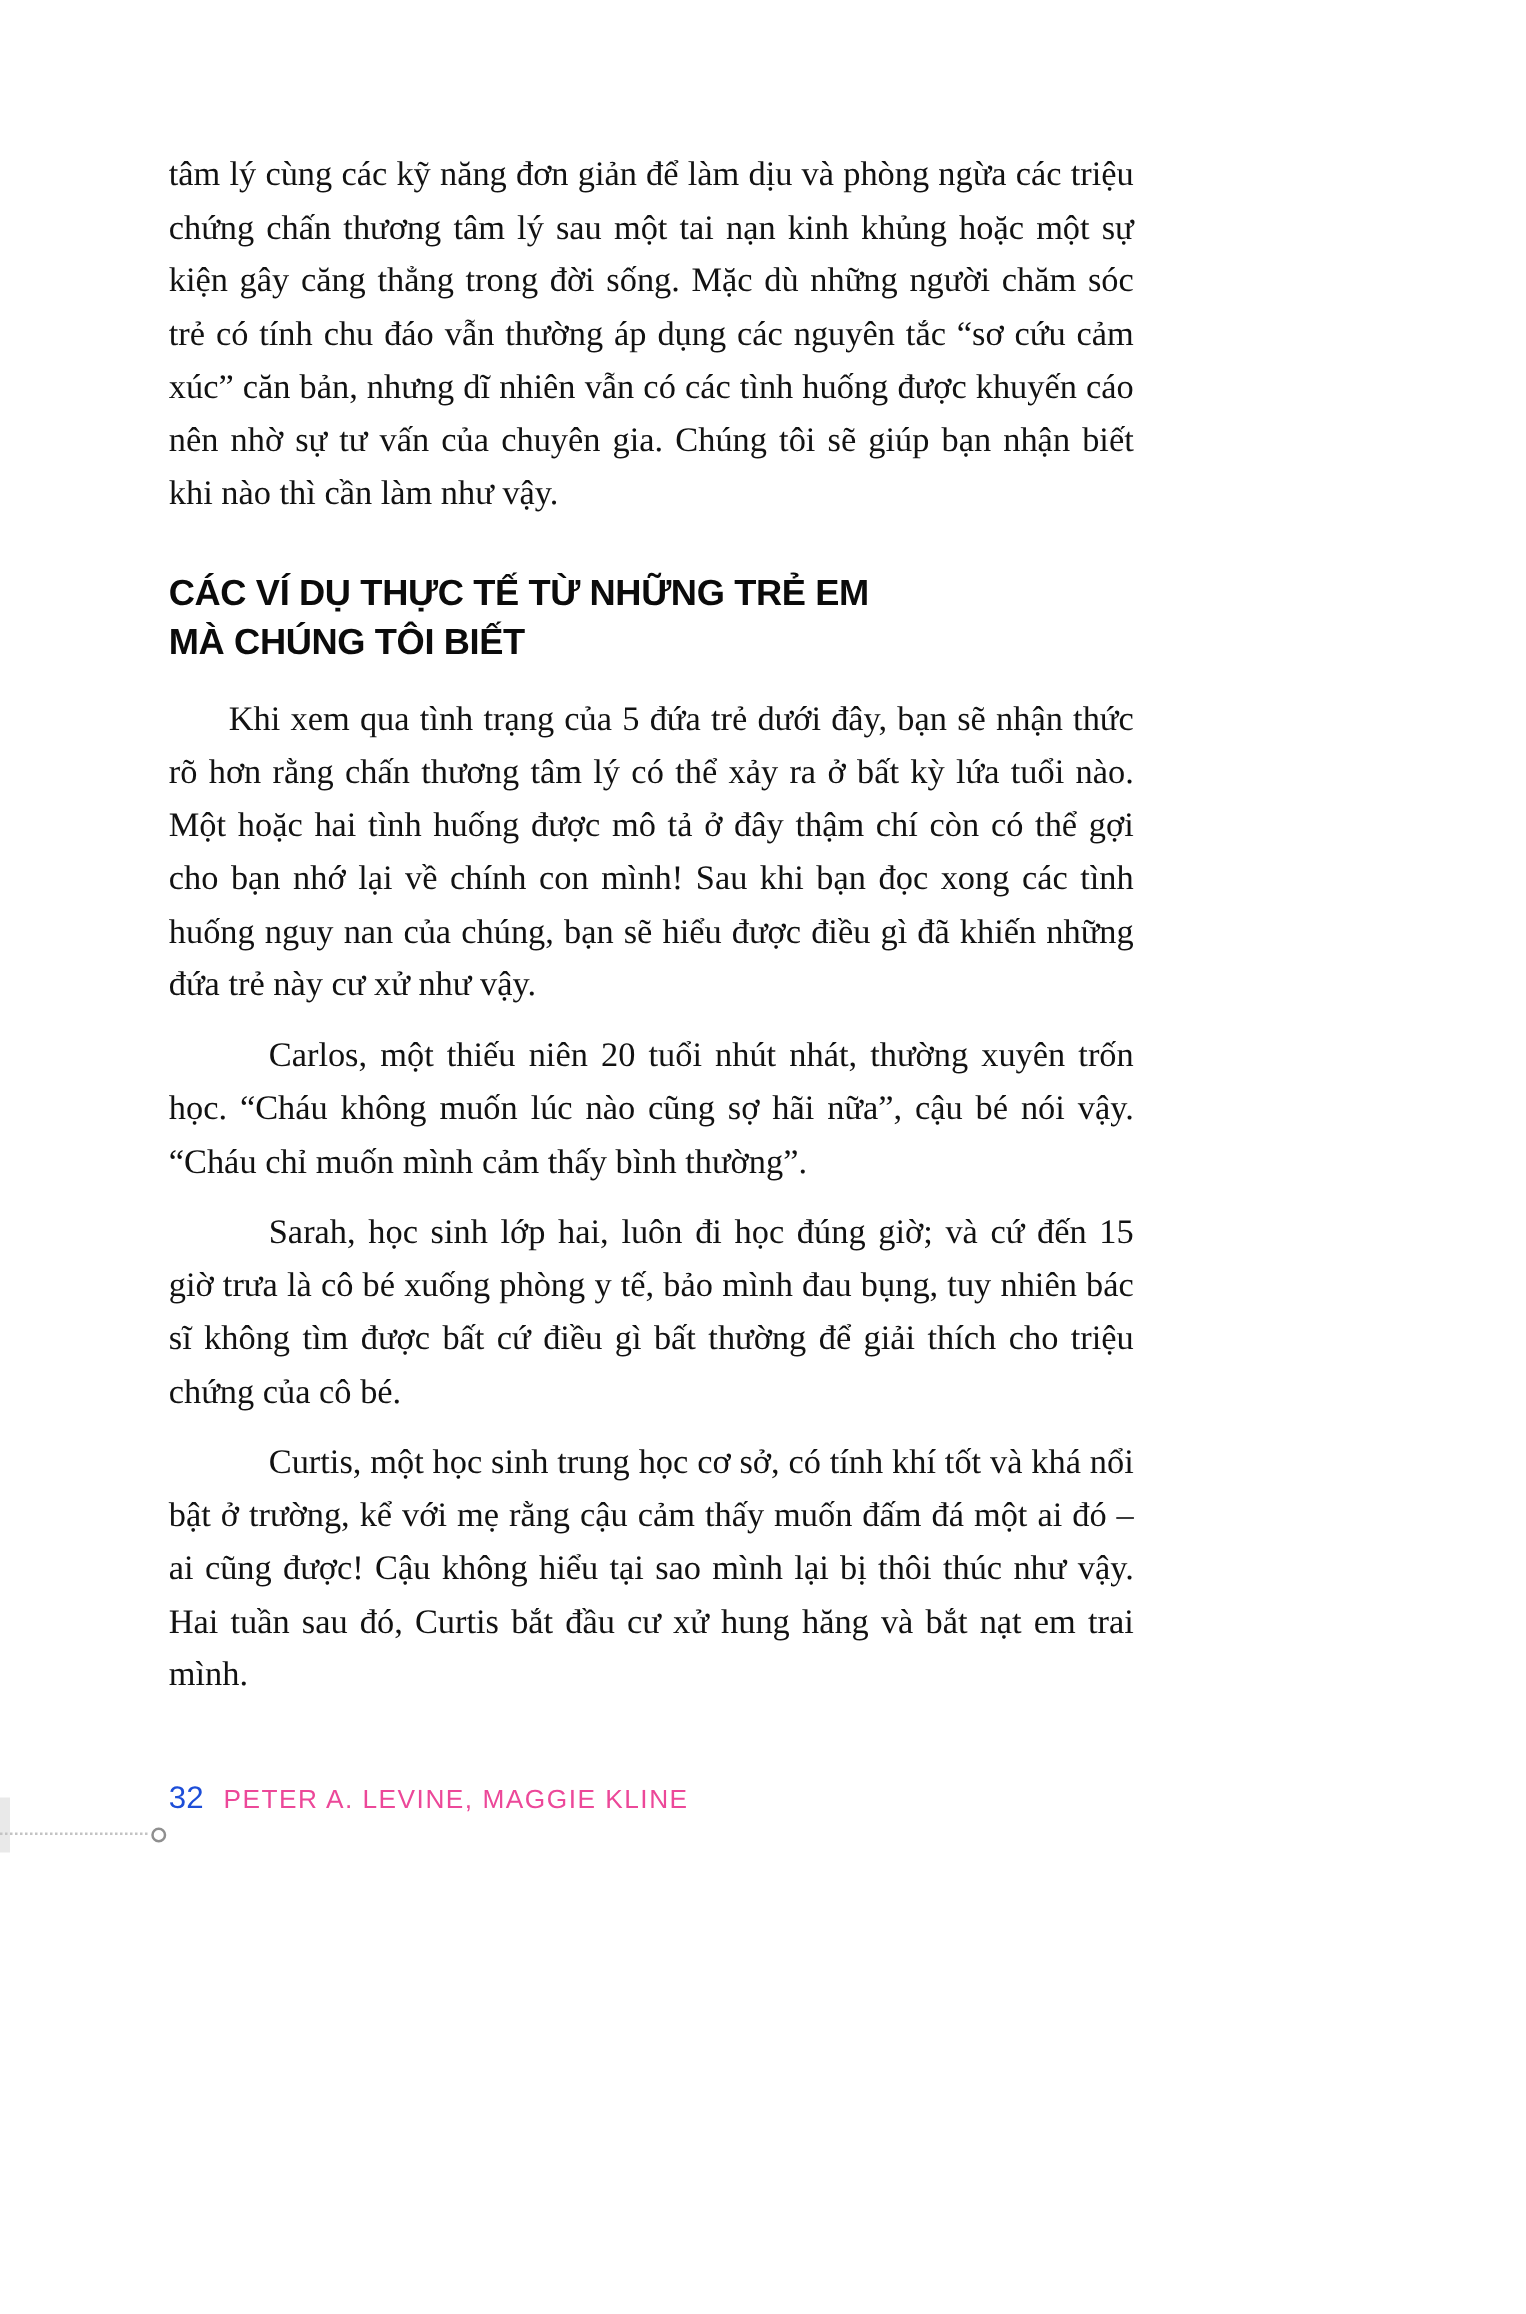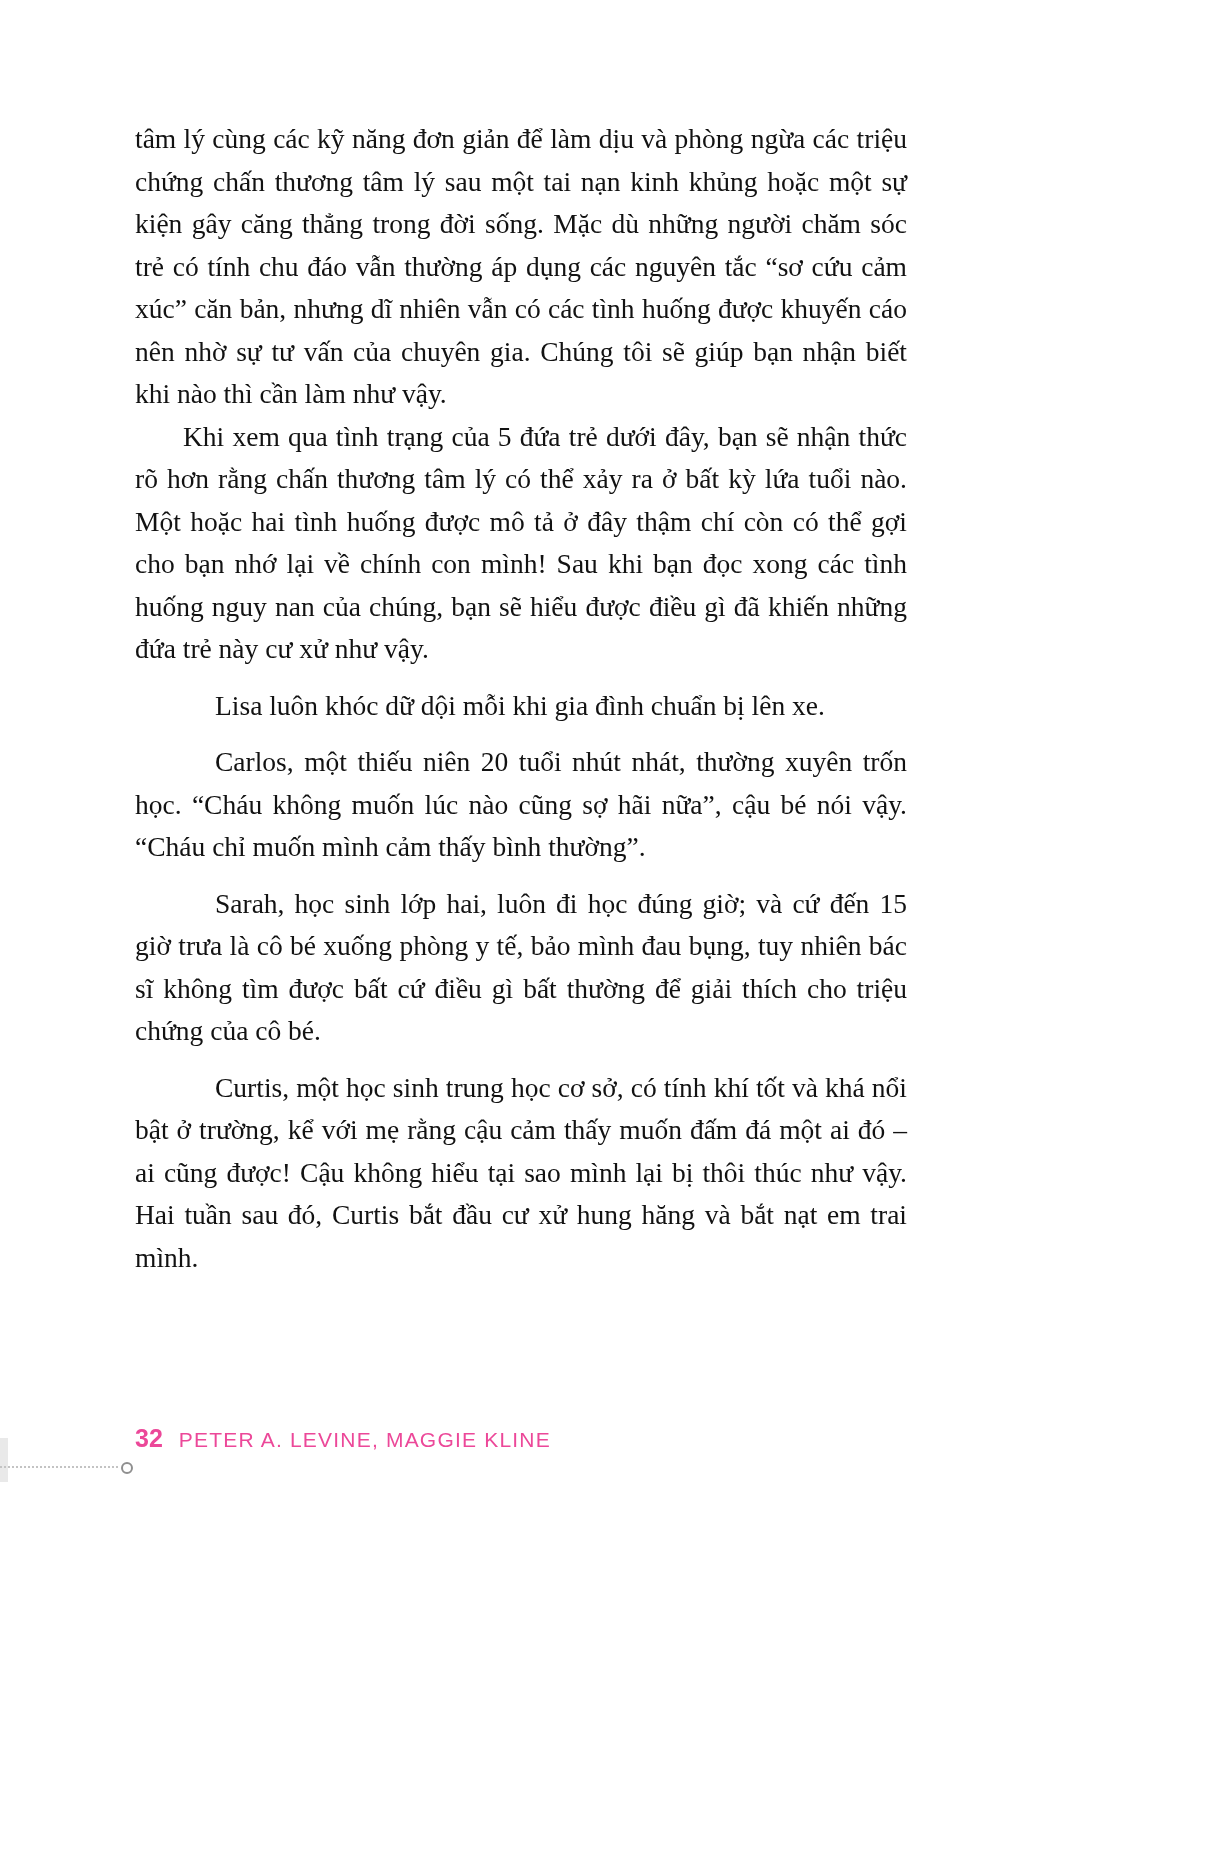--- a/index.html
+++ b/index.html
@@ -54,22 +54,22 @@
     position: absolute;
     left: 135px;
     top: 1424px;
     display: flex;
     align-items: baseline;
     gap: 16px;
     font-family: "Liberation Sans", sans-serif;
   }
   .footer .page-number {
     font-size: 25px;
-    font-weight: 700;
-    color: #ec4899;
+    font-weight: 400;
+    color: #1d4ed8;
   }
   .footer .authors {
     font-size: 21px;
     font-weight: 400;
     letter-spacing: 1.2px;
     color: #ec4899;
   }
   .dotted-rule {
     position: absolute;
     left: 0;
@@ -105,24 +105,27 @@
 </style>
 </head>
 <body>
 
 <div class="page">
 
   <div class="text-block">
 
     <p class="body-para">tâm lý cùng các kỹ năng đơn giản để làm dịu và phòng ngừa các triệu chứng chấn thương tâm lý sau một tai nạn kinh khủng hoặc một sự kiện gây căng thẳng trong đời sống. Mặc dù những người chăm sóc trẻ có tính chu đáo vẫn thường áp dụng các nguyên tắc “sơ cứu cảm xúc” căn bản, nhưng dĩ nhiên vẫn có các tình huống được khuyến cáo nên nhờ sự tư vấn của chuyên gia. Chúng tôi sẽ giúp bạn nhận biết khi nào thì cần làm như vậy.</p>
 
+    <h2 class="section-heading">
+      <span>CÁC VÍ DỤ THỰC TẾ TỪ NHỮNG TRẺ EM</span>
+      <span>MÀ CHÚNG TÔI BIẾT</span>
+    </h2>
 
     <p class="body-para indent">Khi xem qua tình trạng của 5 đứa trẻ dưới đây, bạn sẽ nhận thức rõ hơn rằng chấn thương tâm lý có thể xảy ra ở bất kỳ lứa tuổi nào. Một hoặc hai tình huống được mô tả ở đây thậm chí còn có thể gợi cho bạn nhớ lại về chính con mình! Sau khi bạn đọc xong các tình huống nguy nan của chúng, bạn sẽ hiểu được điều gì đã khiến những đứa trẻ này cư xử như vậy.</p>
 
-    <p class="body-para anecdote">Lisa luôn khóc dữ dội mỗi khi gia đình chuẩn bị lên xe.</p>
 
     <p class="body-para anecdote">Carlos, một thiếu niên 20 tuổi nhút nhát, thường xuyên trốn học. “Cháu không muốn lúc nào cũng sợ hãi nữa”, cậu bé nói vậy. “Cháu chỉ muốn mình cảm thấy bình thường”.</p>
 
     <p class="body-para anecdote">Sarah, học sinh lớp hai, luôn đi học đúng giờ; và cứ đến 15 giờ trưa là cô bé xuống phòng y tế, bảo mình đau bụng, tuy nhiên bác sĩ không tìm được bất cứ điều gì bất thường để giải thích cho triệu chứng của cô bé.</p>
 
     <p class="body-para anecdote">Curtis, một học sinh trung học cơ sở, có tính khí tốt và khá nổi bật ở trường, kể với mẹ rằng cậu cảm thấy muốn đấm đá một ai đó – ai cũng được! Cậu không hiểu tại sao mình lại bị thôi thúc như vậy. Hai tuần sau đó, Curtis bắt đầu cư xử hung hăng và bắt nạt em trai mình.</p>
 
   </div>
 
   <div class="footer">

